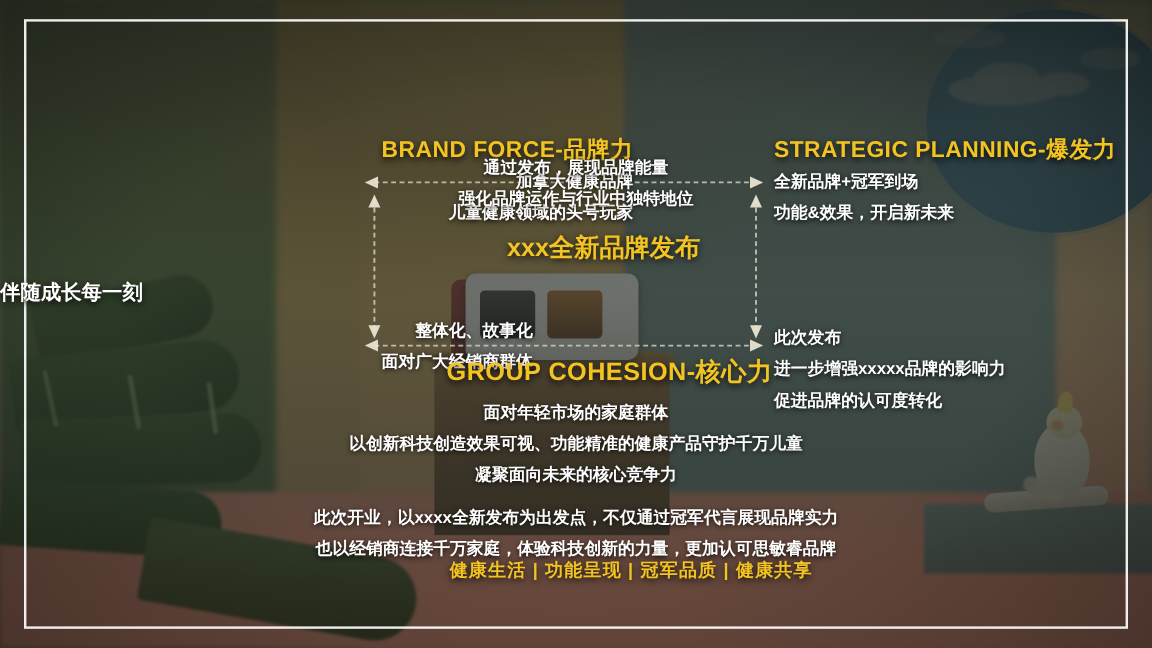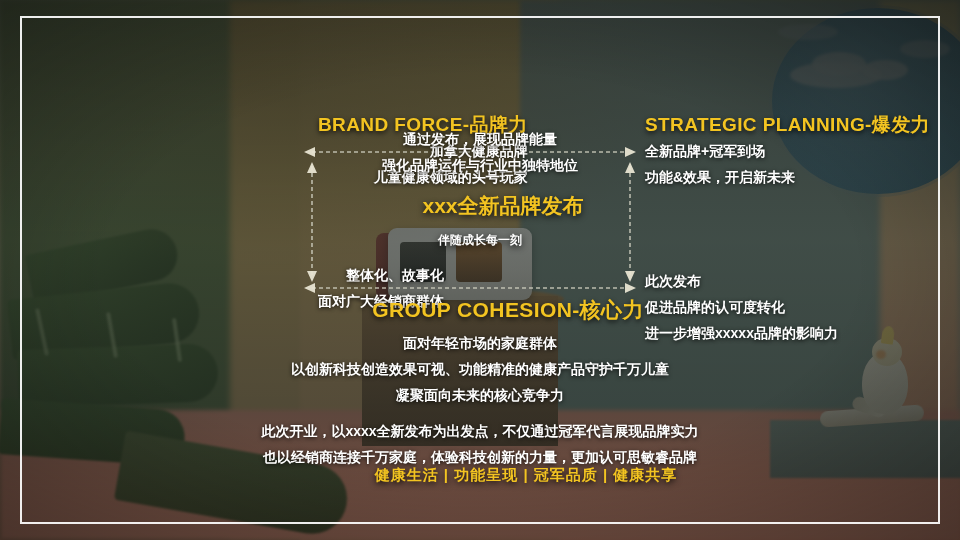--- a/index.html
+++ b/index.html
@@ -116,22 +116,22 @@
   .line{font-size:14px;font-weight:bold;line-height:26px;white-space:nowrap;}
 
   .blk-tl{left:318px;top:112px;text-align:right;}
   .blk-tm{left:360px;top:98px;width:240px;text-align:center;margin-top:28px;}
   .blk-tr{left:645px;top:112px;text-align:left;}
   .blk-bl{left:318px;top:262px;text-align:right;}
   .blk-br{left:645px;top:268px;text-align:left;}
 
   .center-title{left:0;top:192px;width:960px;text-align:center;
     font-size:21px;font-weight:bold;color:#f3c421;text-shadow:0 2px 6px rgba(0,0,0,.85);padding-left:23px;}
-  .center-sub{left:0;top:232px;width:960px;text-align:center;
-    font-size:12px;font-weight:bold;color:#fff;text-shadow:0 2px 6px rgba(0,0,0,.9);}
+  .center-sub{left:0;top:232px;width:960px;text-align:left;
+    font-size:17px;font-weight:bold;color:#fff;text-shadow:0 2px 6px rgba(0,0,0,.9);}
 
   .group-head{left:0;top:296px;width:960px;text-align:center;margin-left:28px;}
   .group-lines{left:0;top:330px;width:960px;text-align:center;}
 
   .bottom-para{left:0;top:418px;width:960px;text-align:center;}
   .tagline{left:0;top:466px;width:960px;text-align:center;
     font-size:15px;font-weight:bold;color:#f3c421;letter-spacing:1px;
     text-shadow:0 2px 6px rgba(0,0,0,.85);margin-left:46px;}
 </style>
 </head>
@@ -225,22 +225,22 @@
   <div class="txt center-title">xxx全新品牌发布</div>
   <div class="txt center-sub">伴随成长每一刻</div>
 
   <div class="txt blk-bl">
     <div class="line">整体化、故事化</div>
     <div class="line">面对广大经销商群体</div>
   </div>
 
   <div class="txt blk-br">
     <div class="line">此次发布</div>
+    <div class="line">进一步增强xxxxx品牌的影响力</div>
     <div class="line">促进品牌的认可度转化</div>
-    <div class="line">进一步增强xxxxx品牌的影响力</div>
   </div>
 
   <div class="txt group-head">
     <div class="head" style="display:inline-block;font-size:21px;">GROUP COHESION-核心力</div>
   </div>
   <div class="txt group-lines">
     <div class="line">面对年轻市场的家庭群体</div>
     <div class="line">以创新科技创造效果可视、功能精准的健康产品守护千万儿童</div>
     <div class="line">凝聚面向未来的核心竞争力</div>
   </div>

